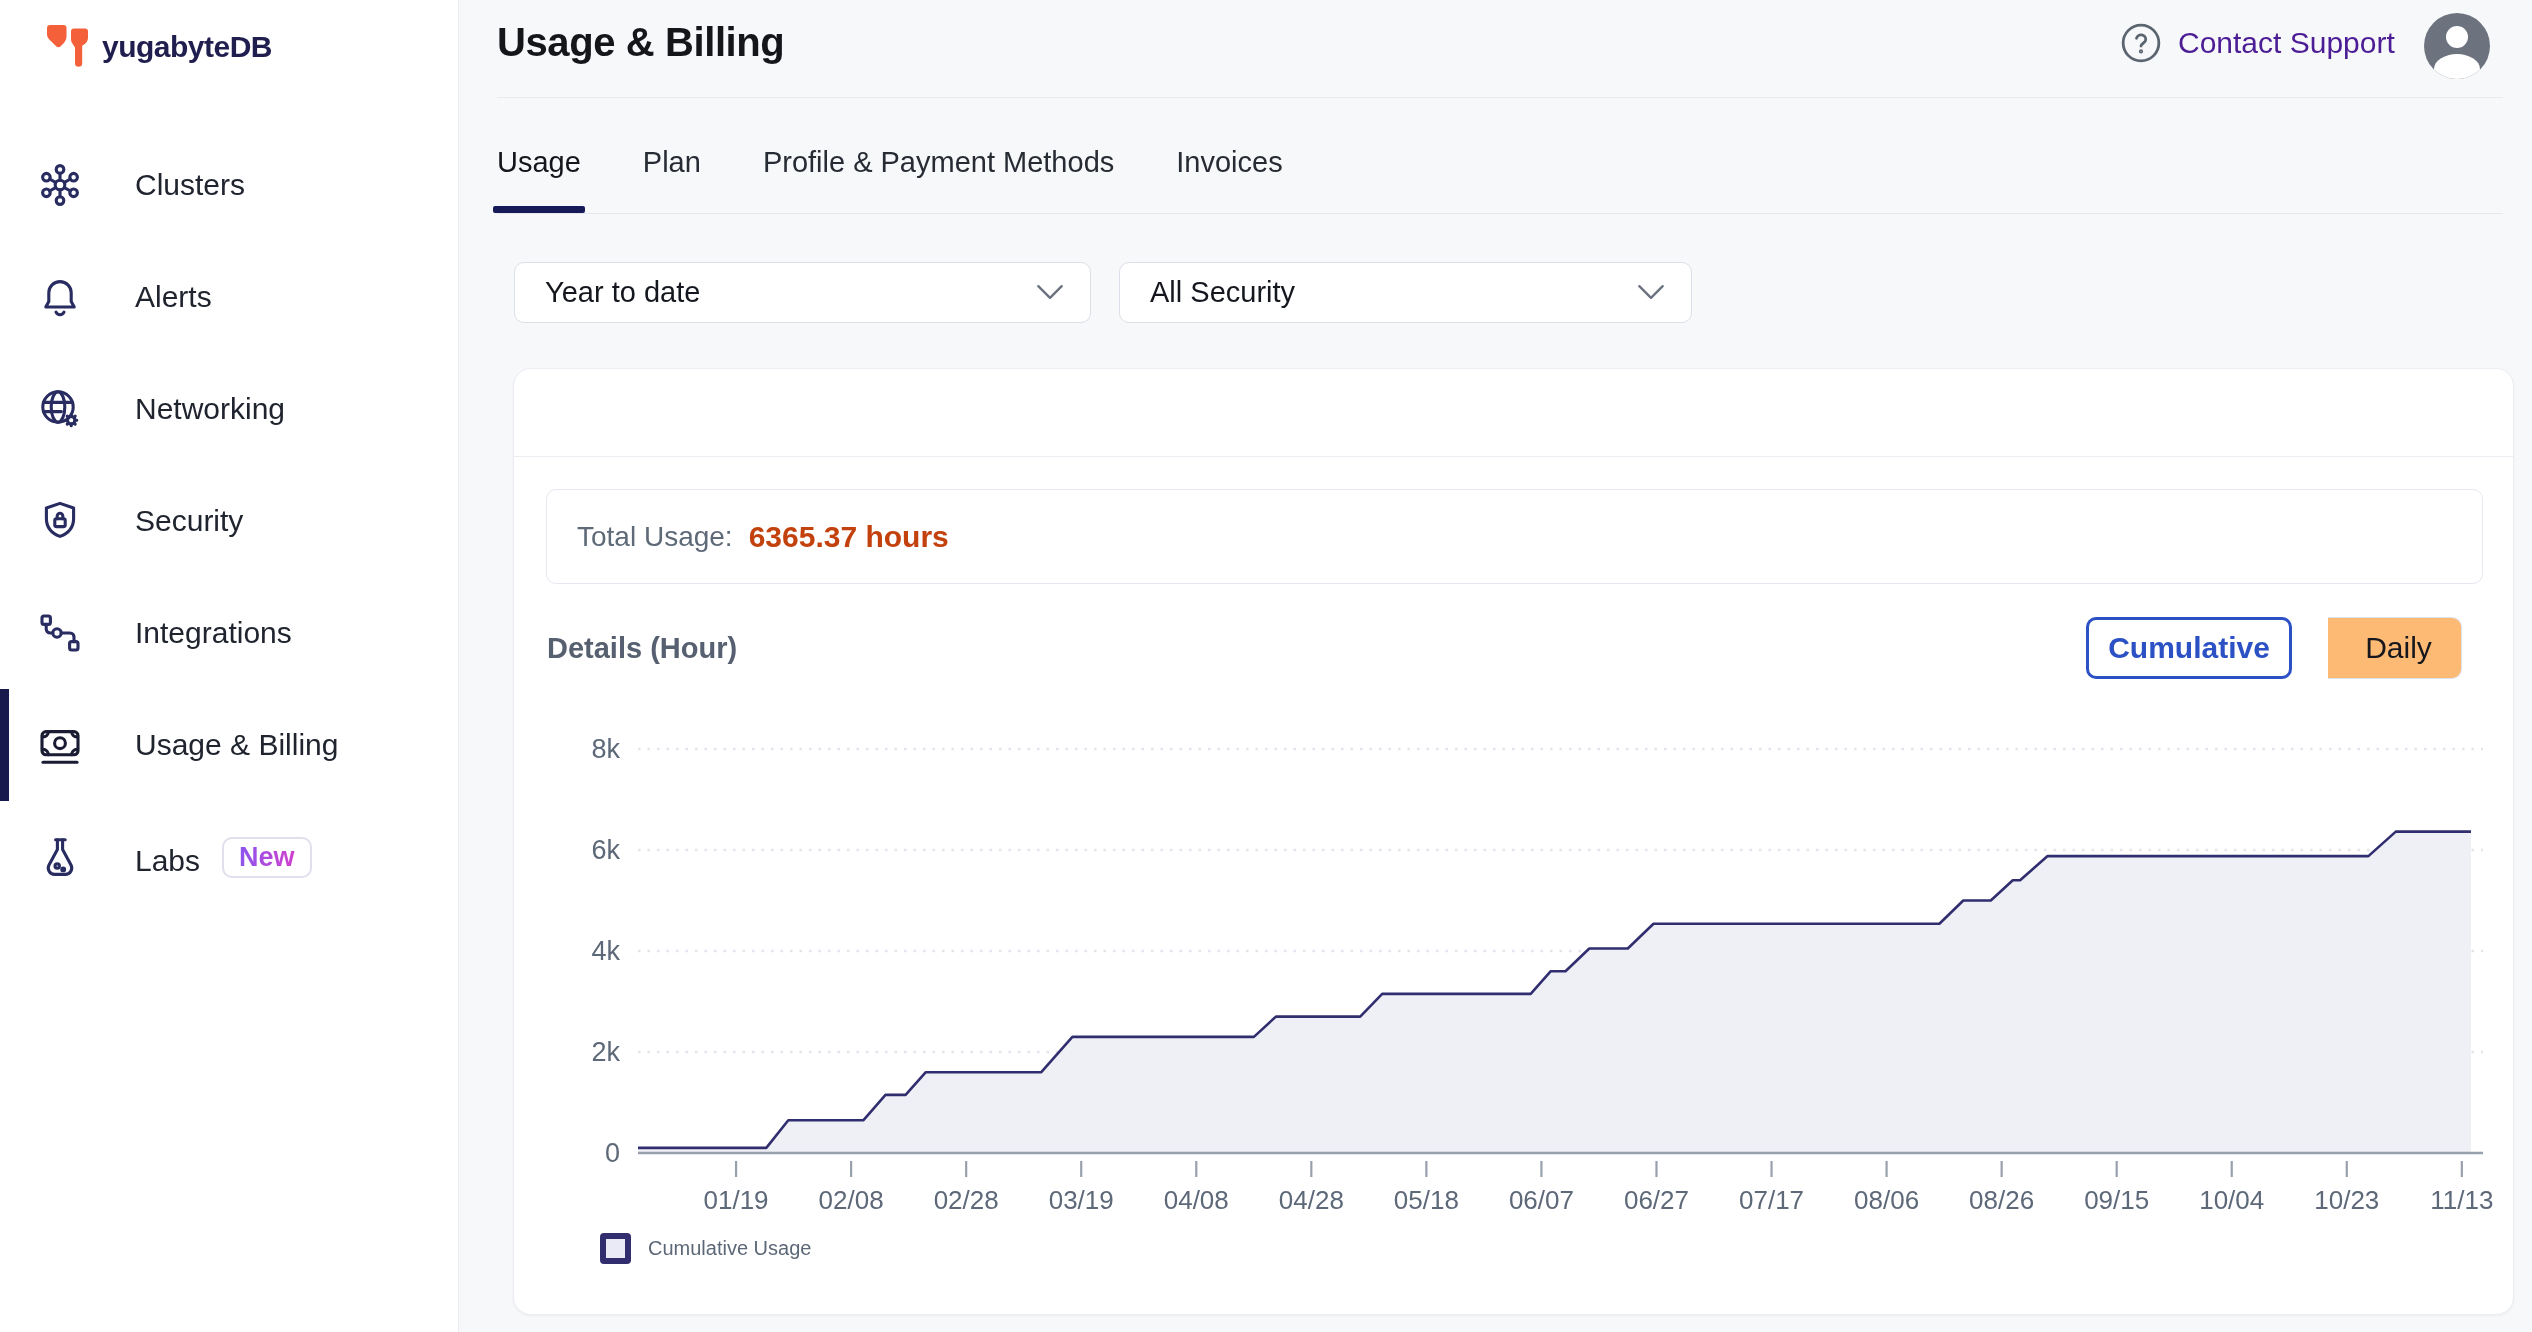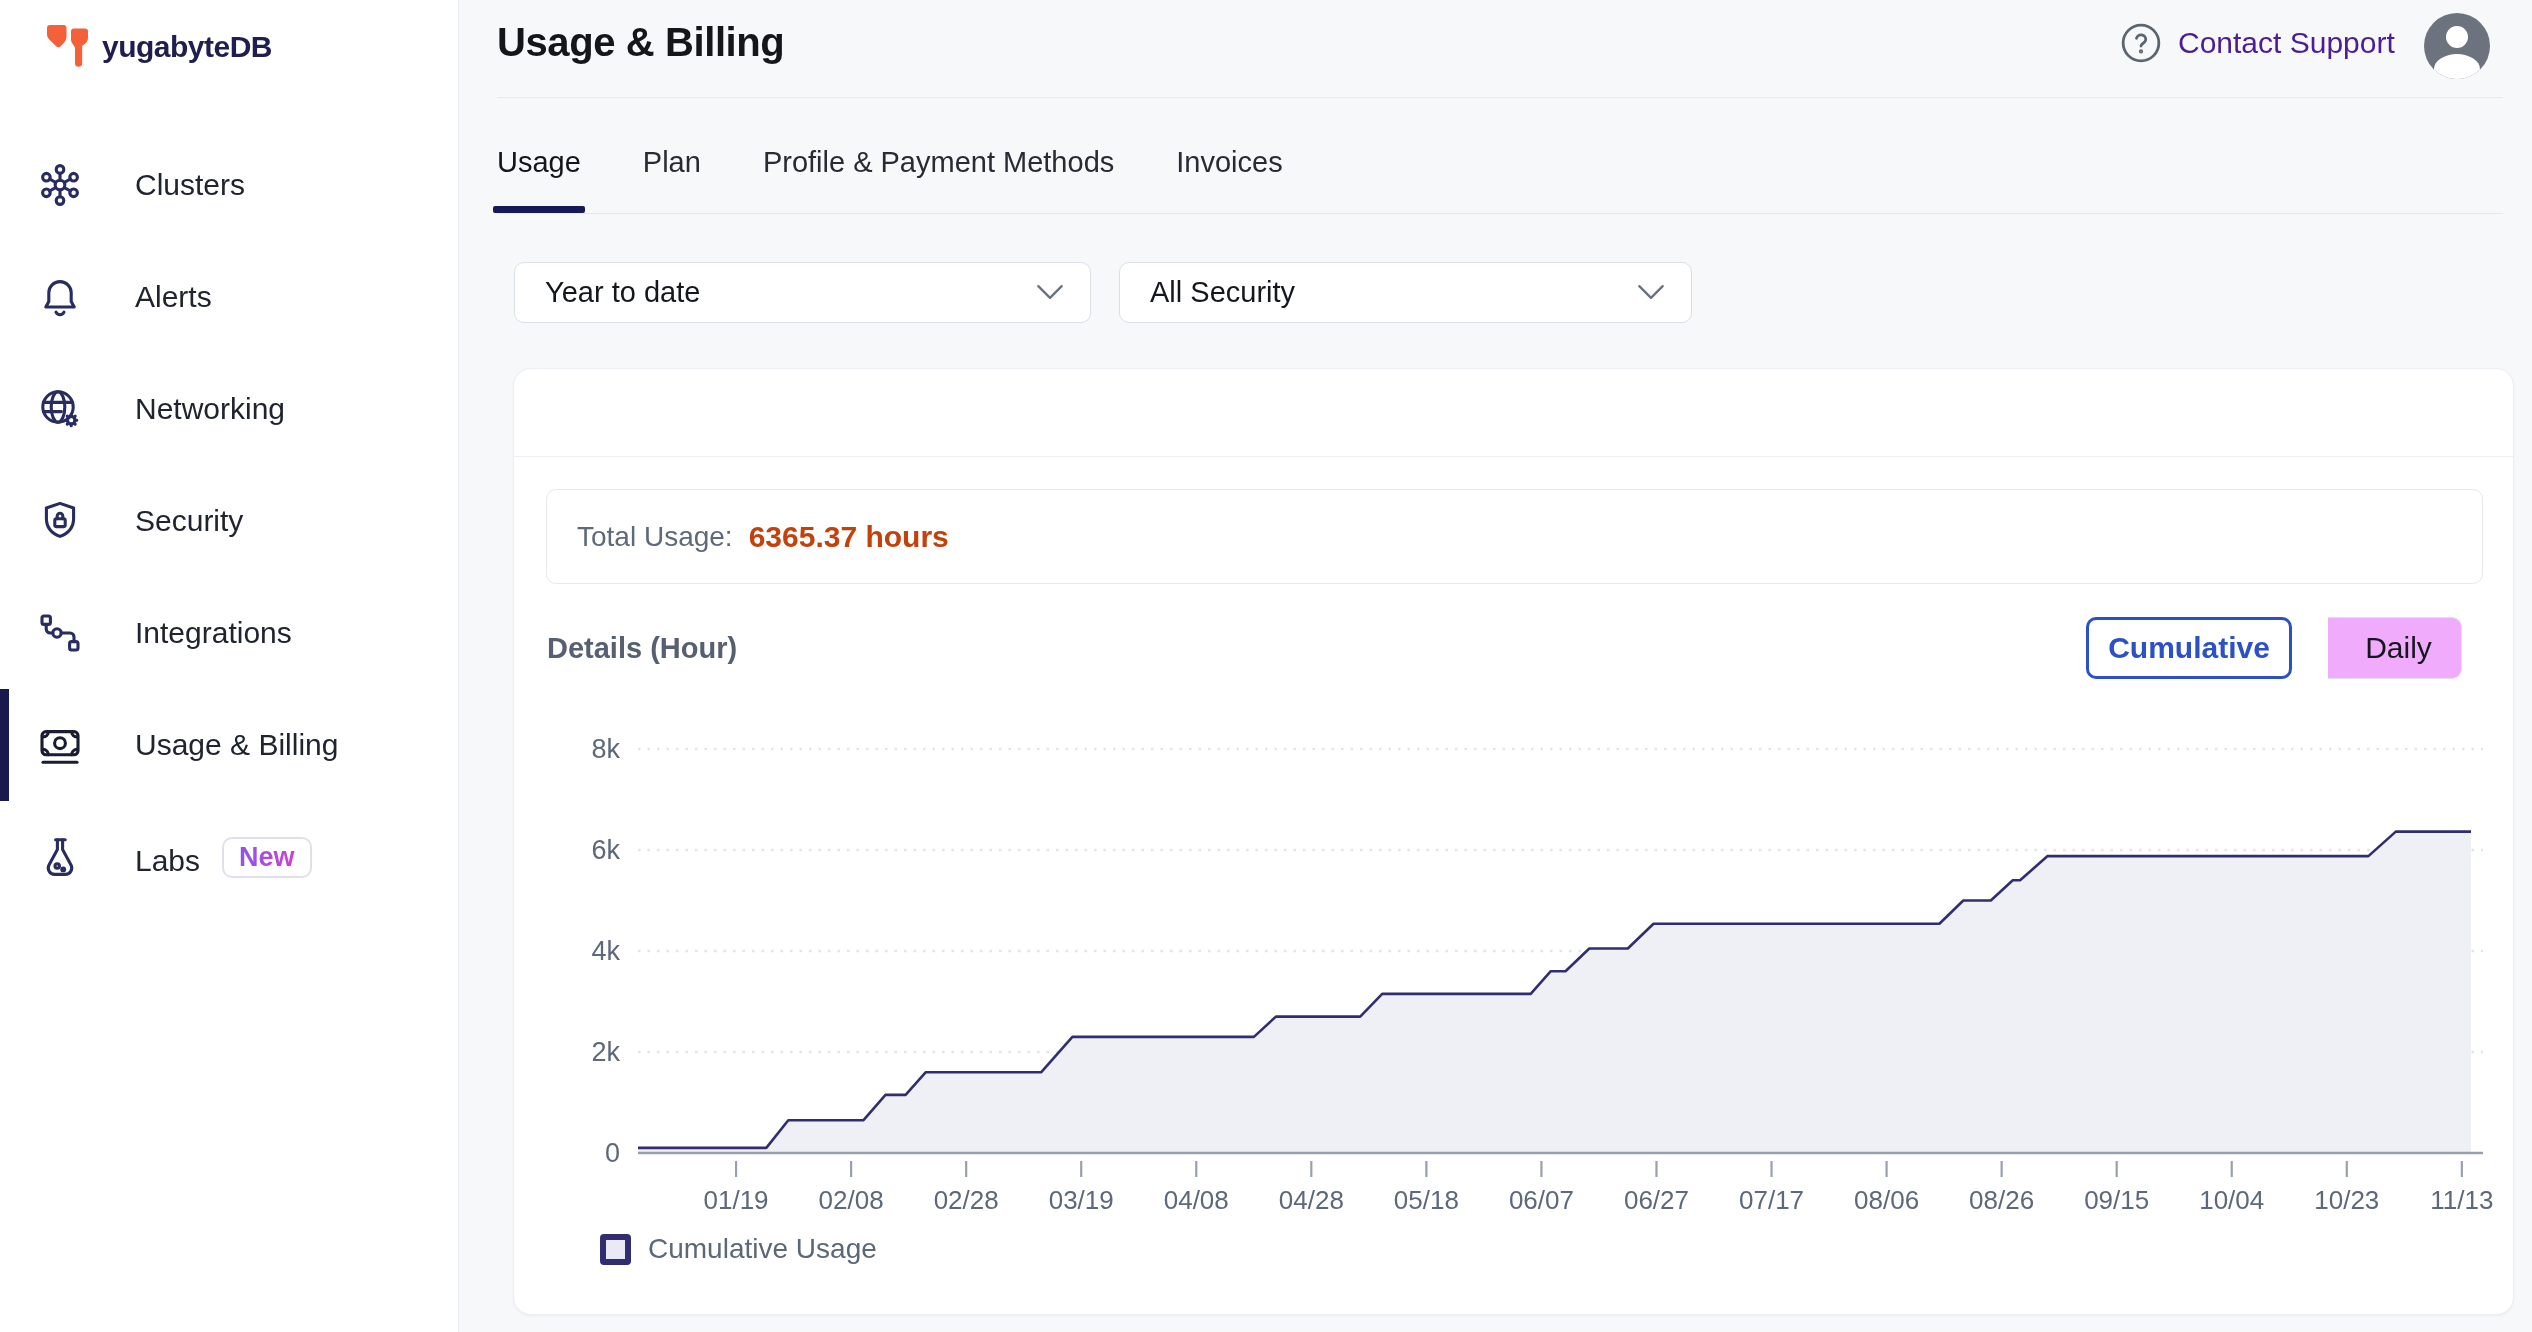--- a/index.html
+++ b/index.html
@@ -56,30 +56,30 @@
   .card-divider { position:absolute; left:0; top:87px; width:100%; height:1px; background:#edeef3; }
   .total-box { position:absolute; left:32px; top:120px; width:1937px; height:95px; border:1.5px solid #e6e8ef; border-radius:10px;
                display:flex; align-items:center; padding:0 30px; gap:16px; }
   .total-label { font-size:28px; color:#5f6a78; }
   .total-value { font-size:30px; font-weight:700; color:#c2410c; }
   .details-row { position:absolute; left:0; top:248px; width:100%; height:62px; }
   .details-label { position:absolute; left:33px; top:50%; transform:translateY(-50%); font-size:29px; font-weight:600; color:#566070; }
   .toggle { position:absolute; right:51px; top:0; height:62px; display:flex;gap:44px; }
   .seg { height:62px; display:flex; align-items:center; justify-content:center; font-size:30px; cursor:pointer; }
   .seg.cumulative { width:206px; background:#ffffff; border:3px solid #2b51c5; border-radius:10px; color:#2b51c5; font-weight:700; z-index:2; }
-  .seg.daily { width:134px; margin-left:-8px; padding-left:8px; background:#f0abfc; border:1px solid #e0e2ec; border-left:none;
+  .seg.daily { width:134px; margin-left:-8px; padding-left:8px; background:#fdba74; border:1px solid #e0e2ec; border-left:none;
                border-radius:0 10px 10px 0; color:#15171c; z-index:1; }
 
   
   #chart-svg { position:absolute; left:47px; top:356px; }
 
   
   .legend { position:absolute; left:86px; top:864px; display:flex; align-items:center; gap:17px; cursor:pointer; }
   .legend-box { width:31px; height:31px; border:6px solid #312d6e; background:#e9eaf5; border-radius:4px; }
-  .legend-label { font-size:28px; color:#5c6878; }
+  .legend-label { font-size:20px; color:#5c6878; }
 </style>
 </head>
 <body>
 
 <div class="app">
 
   <div class="main-bg"></div>
 
   <aside class="sidebar">
     <div class="logo">

